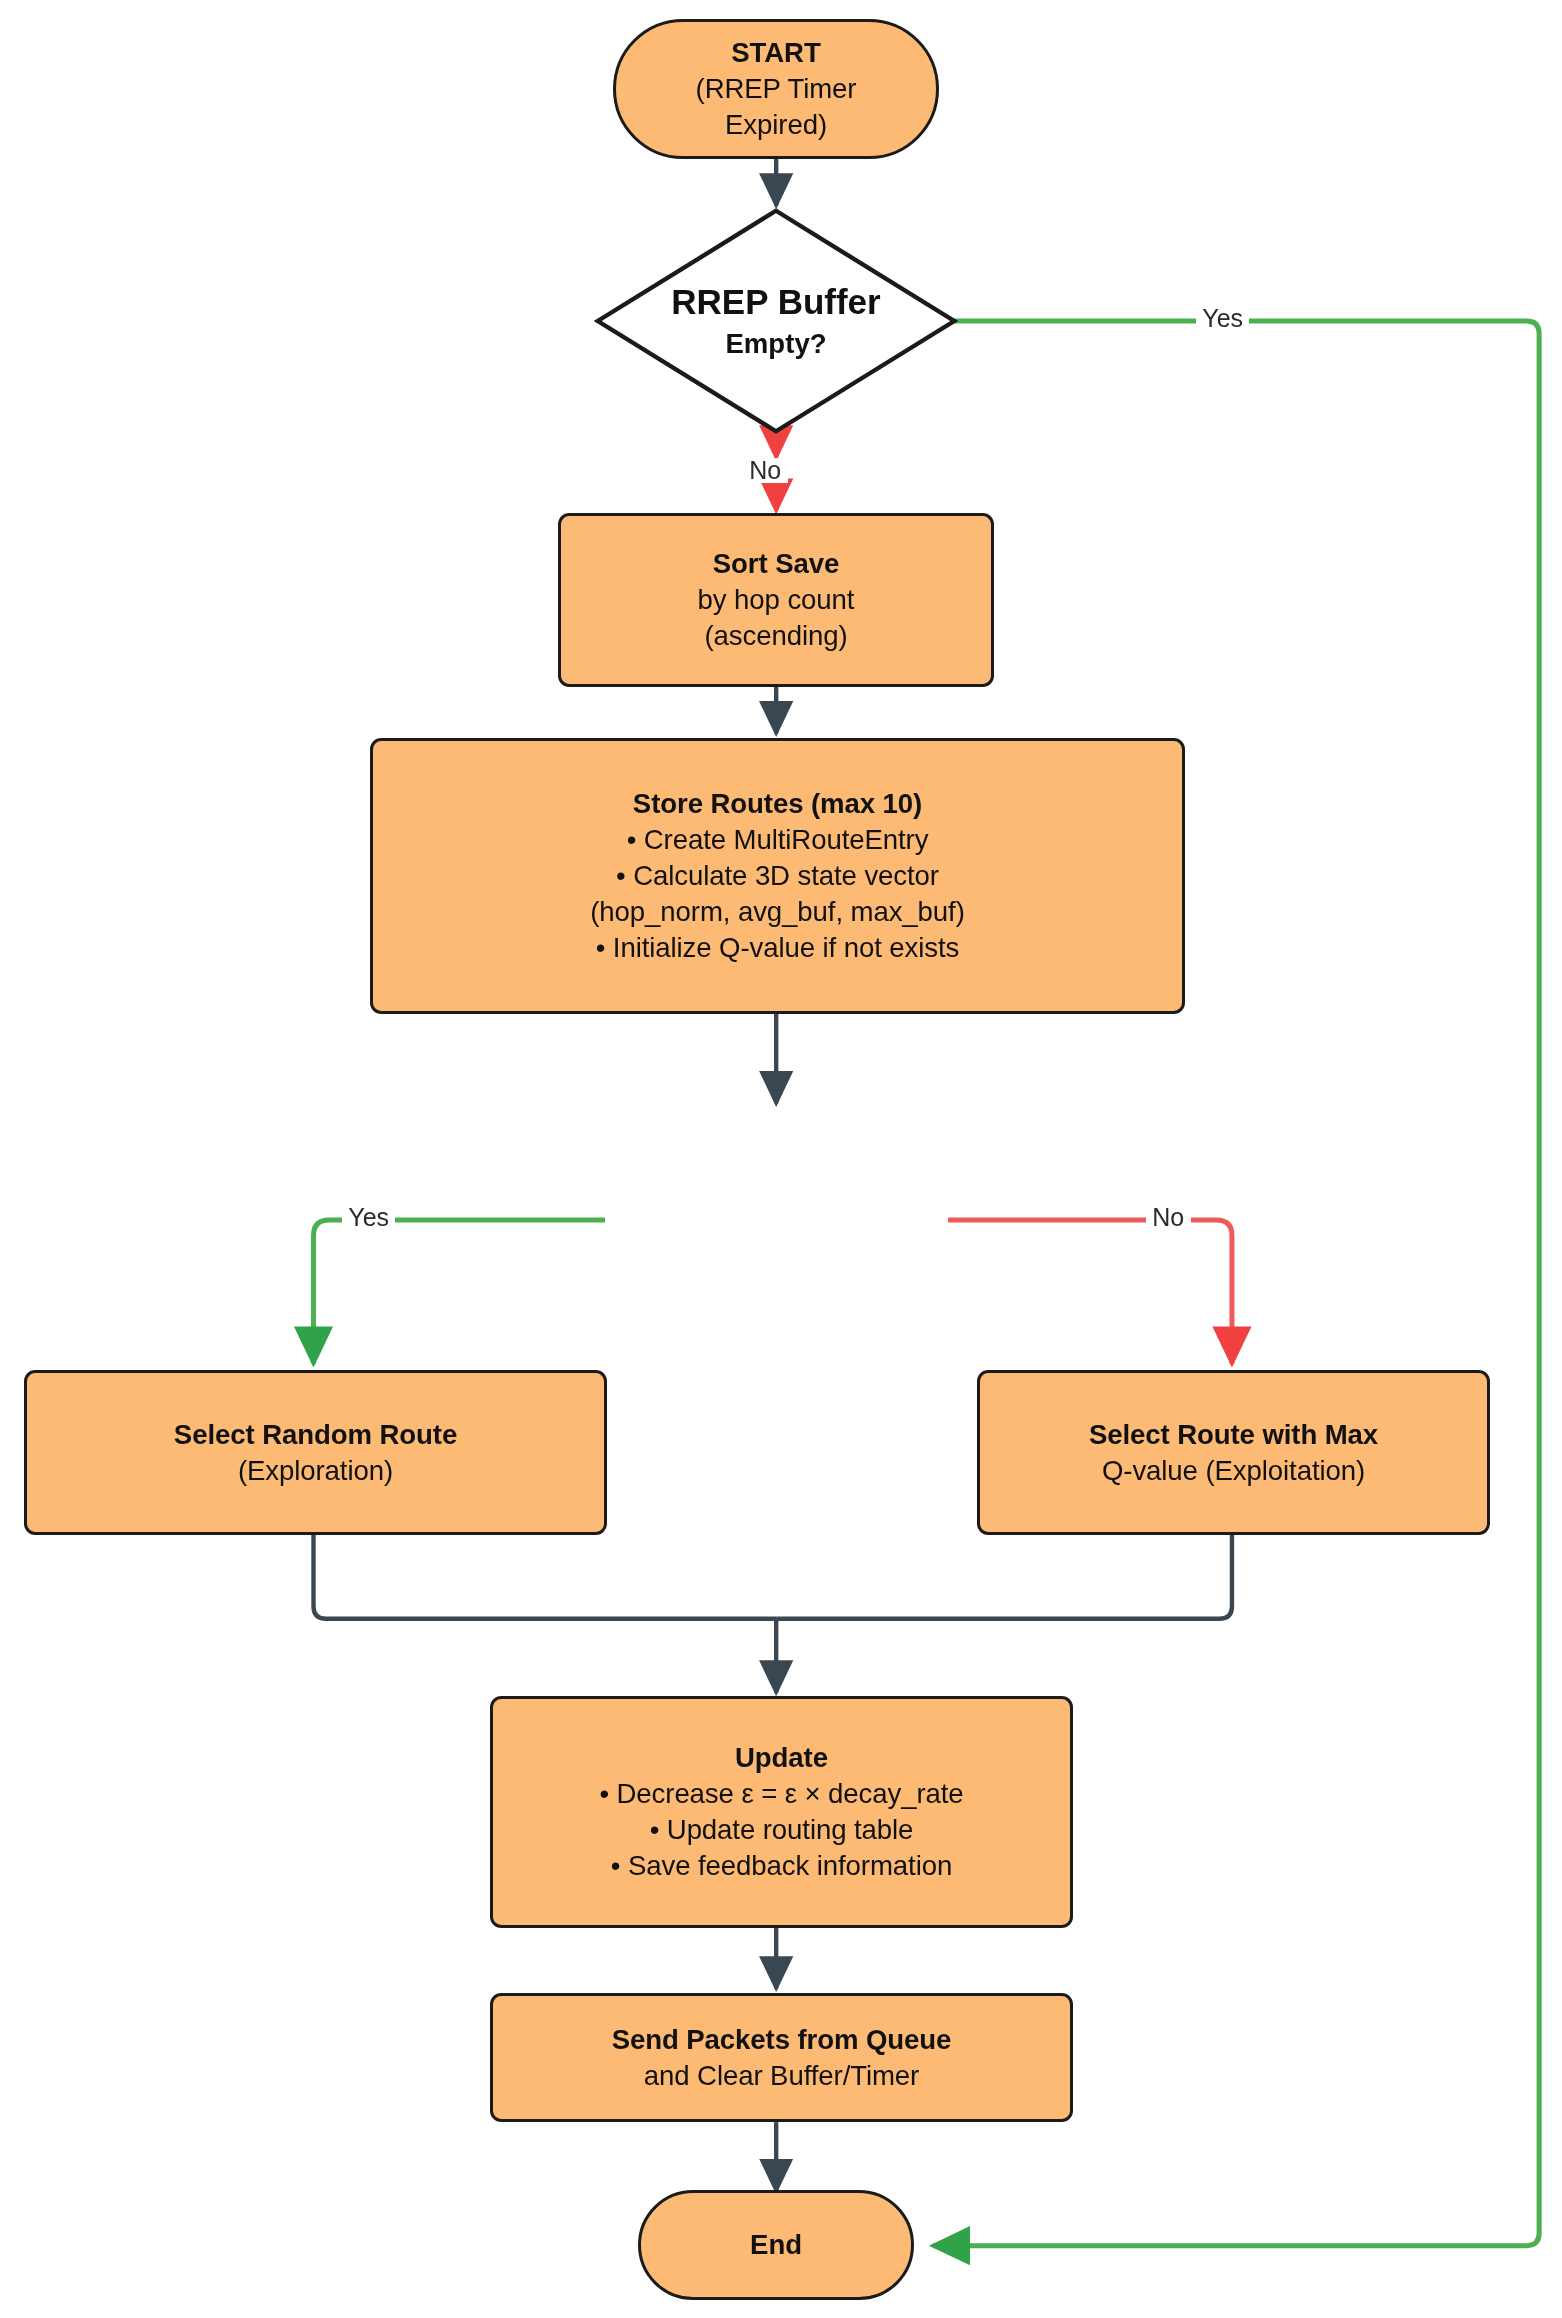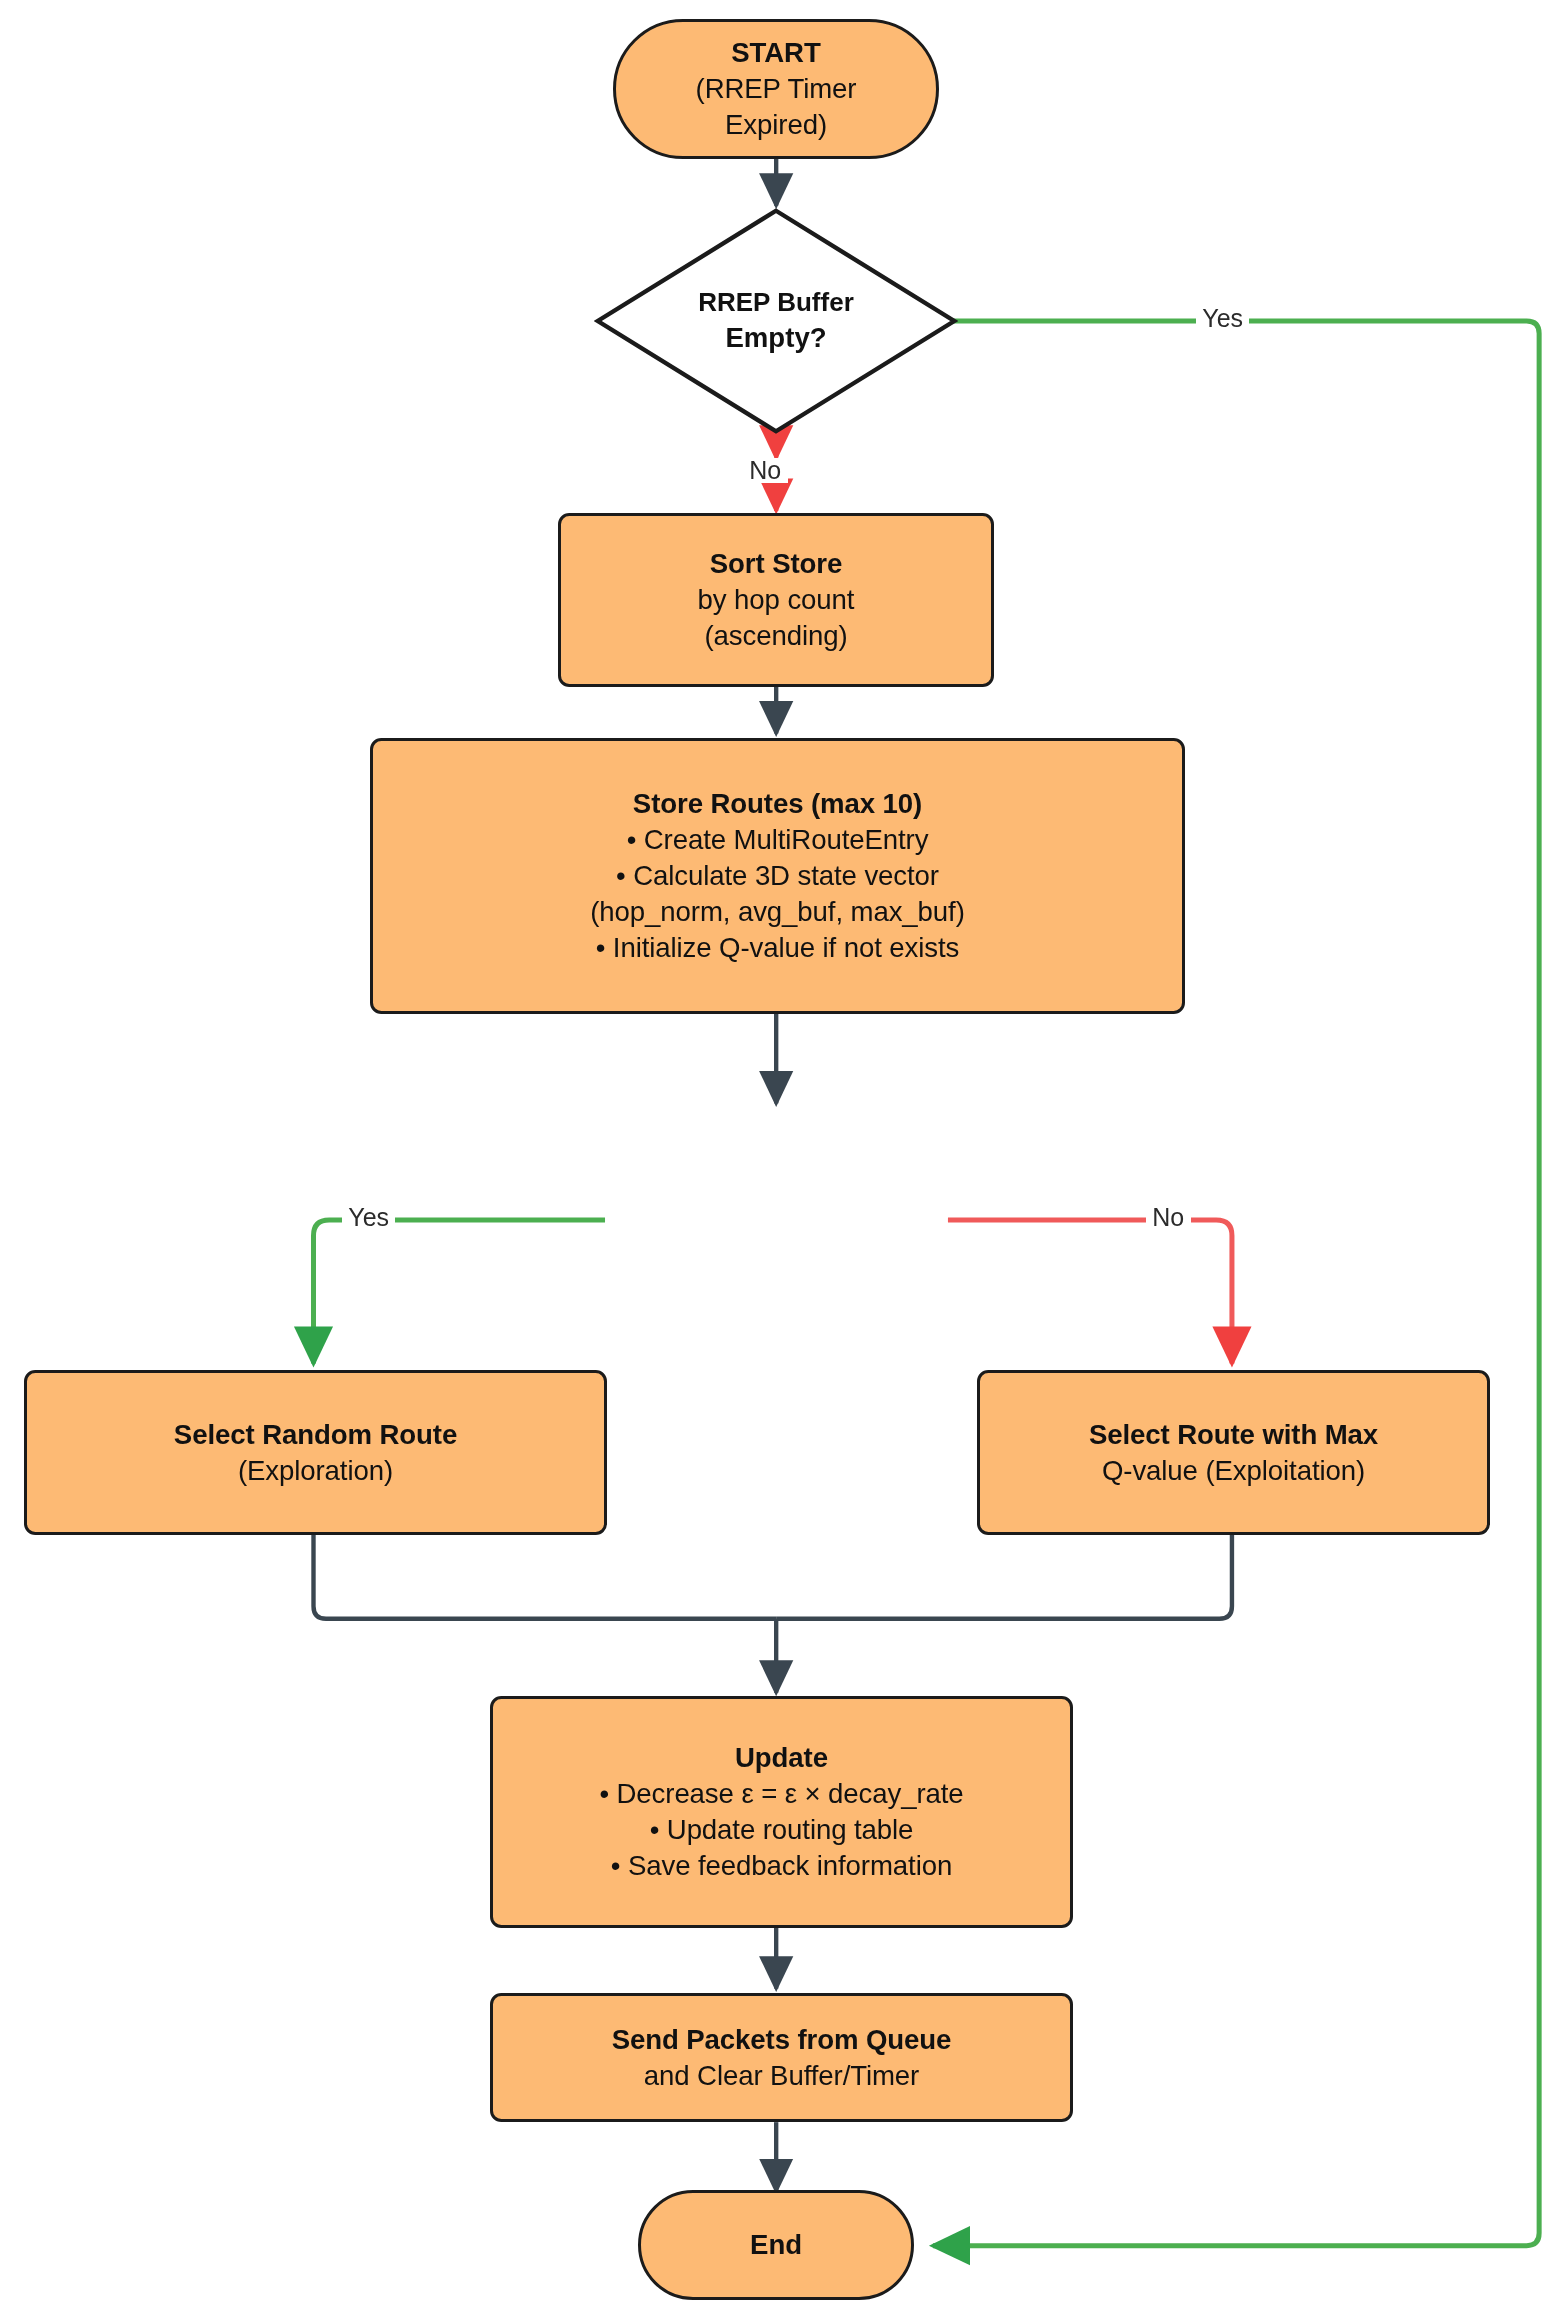--- a/index.html
+++ b/index.html
@@ -72,21 +72,21 @@
     display: flex;
     flex-direction: column;
     align-items: center;
     justify-content: center;
     text-align: center;
     color: #111111;
     line-height: 1.34;
   }
   .diamond .dlabel .ttl {
     font-weight: bold;
-    font-size: 26px;
+    font-size: 35px;
   }
   .diamond .dlabel .ln {
     font-weight: bold;
     font-size: 27.6px;
   }
   .edge-label {
     position: absolute;
     font-size: 25px;
     font-weight: normal;
     color: #2b2b2b;
@@ -155,21 +155,21 @@
       <div class="ttl">RREP Buffer</div>
       <div class="ln">Empty?</div>
     </div>
   </div>
 
   <div class="edge-label" style="left:1196px; top:306px;">Yes</div>
 
   <div class="edge-label" style="left:743px; top:458px;">No</div>
 
   <div class="node rect" style="left:558px; top:513px; width:436px; height:174px;">
-    <div class="ttl">Sort Store</div>
+    <div class="ttl">Sort Save</div>
     <div class="ln">by hop count</div>
     <div class="ln">(ascending)</div>
   </div>
 
   <div class="node rect" style="left:370px; top:738px; width:815px; height:276px;">
     <div class="ttl">Store Routes (max 10)</div>
     <div class="ln">• Create MultiRouteEntry</div>
     <div class="ln">• Calculate 3D state vector</div>
     <div class="ln">(hop_norm, avg_buf, max_buf)</div>
     <div class="ln">• Initialize Q-value if not exists</div>

